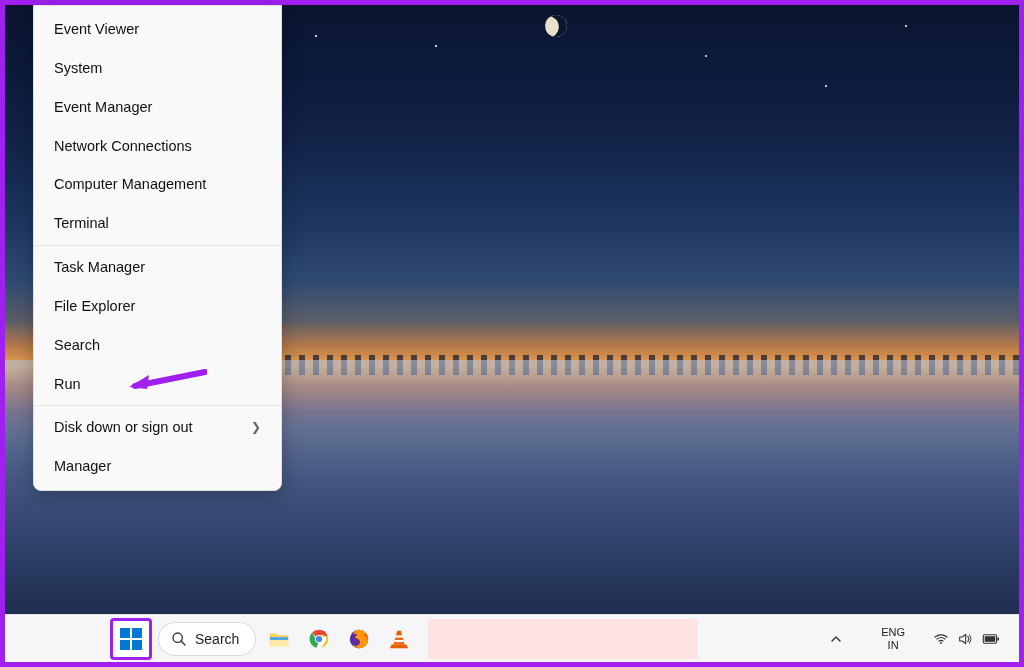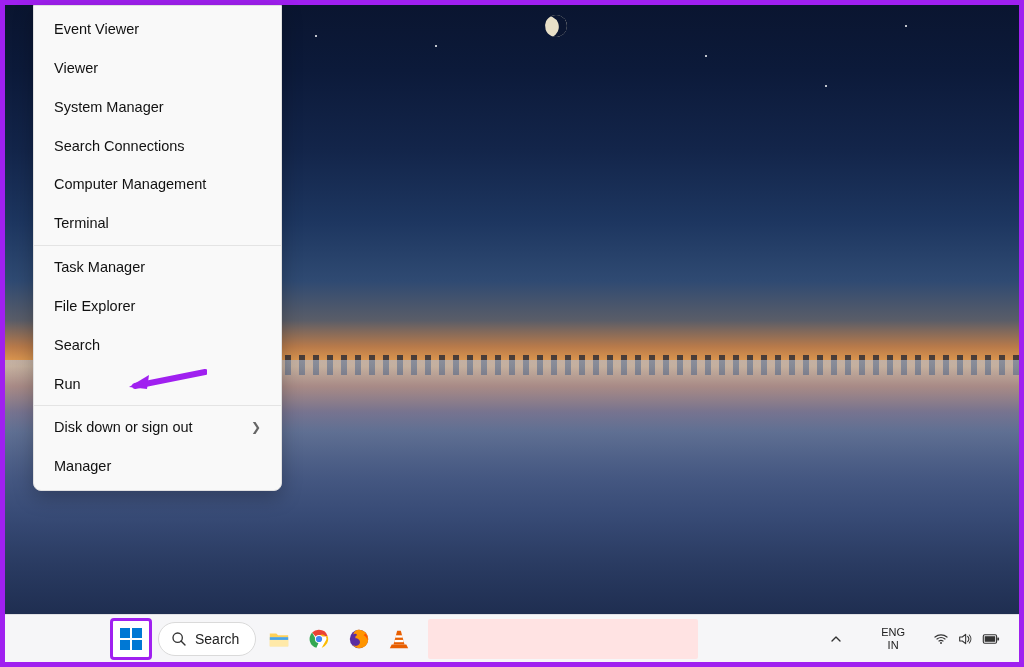--- a/index.html
+++ b/index.html
@@ -163,27 +163,27 @@
       <div class="star s5"></div>
     <div class="treeline"></div>
     <div class="snow"></div>
   </div>
 
   <div class="context-menu">
     <div class="menu-item">
         <span>Event Viewer</span>
       </div>
     <div class="menu-item">
-        <span>Viewer</span>
-      </div>
-    <div class="menu-item">
-        <span>System Manager</span>
-      </div>
-    <div class="menu-item">
-        <span>Search Connections</span>
+        <span>System</span>
+      </div>
+    <div class="menu-item">
+        <span>Event Manager</span>
+      </div>
+    <div class="menu-item">
+        <span>Network Connections</span>
       </div>
     <div class="menu-item">
         <span>Computer Management</span>
       </div>
     <div class="menu-item">
         <span>Terminal</span>
       </div>
     <div class="menu-sep"></div>
     <div class="menu-item">
         <span>Task Manager</span>

